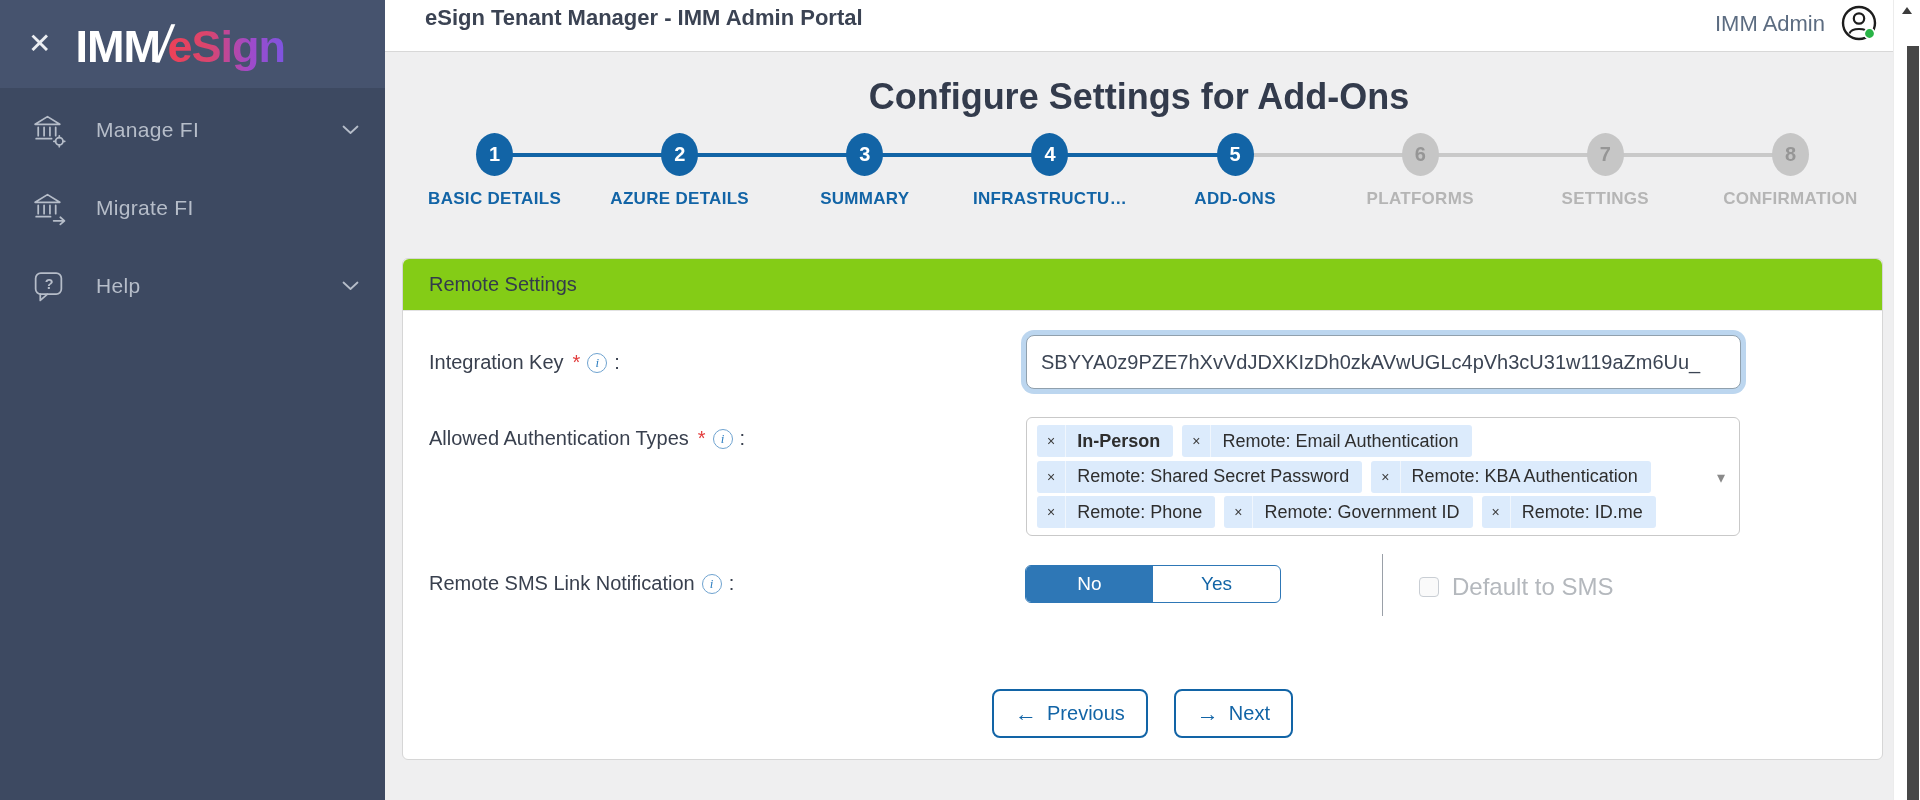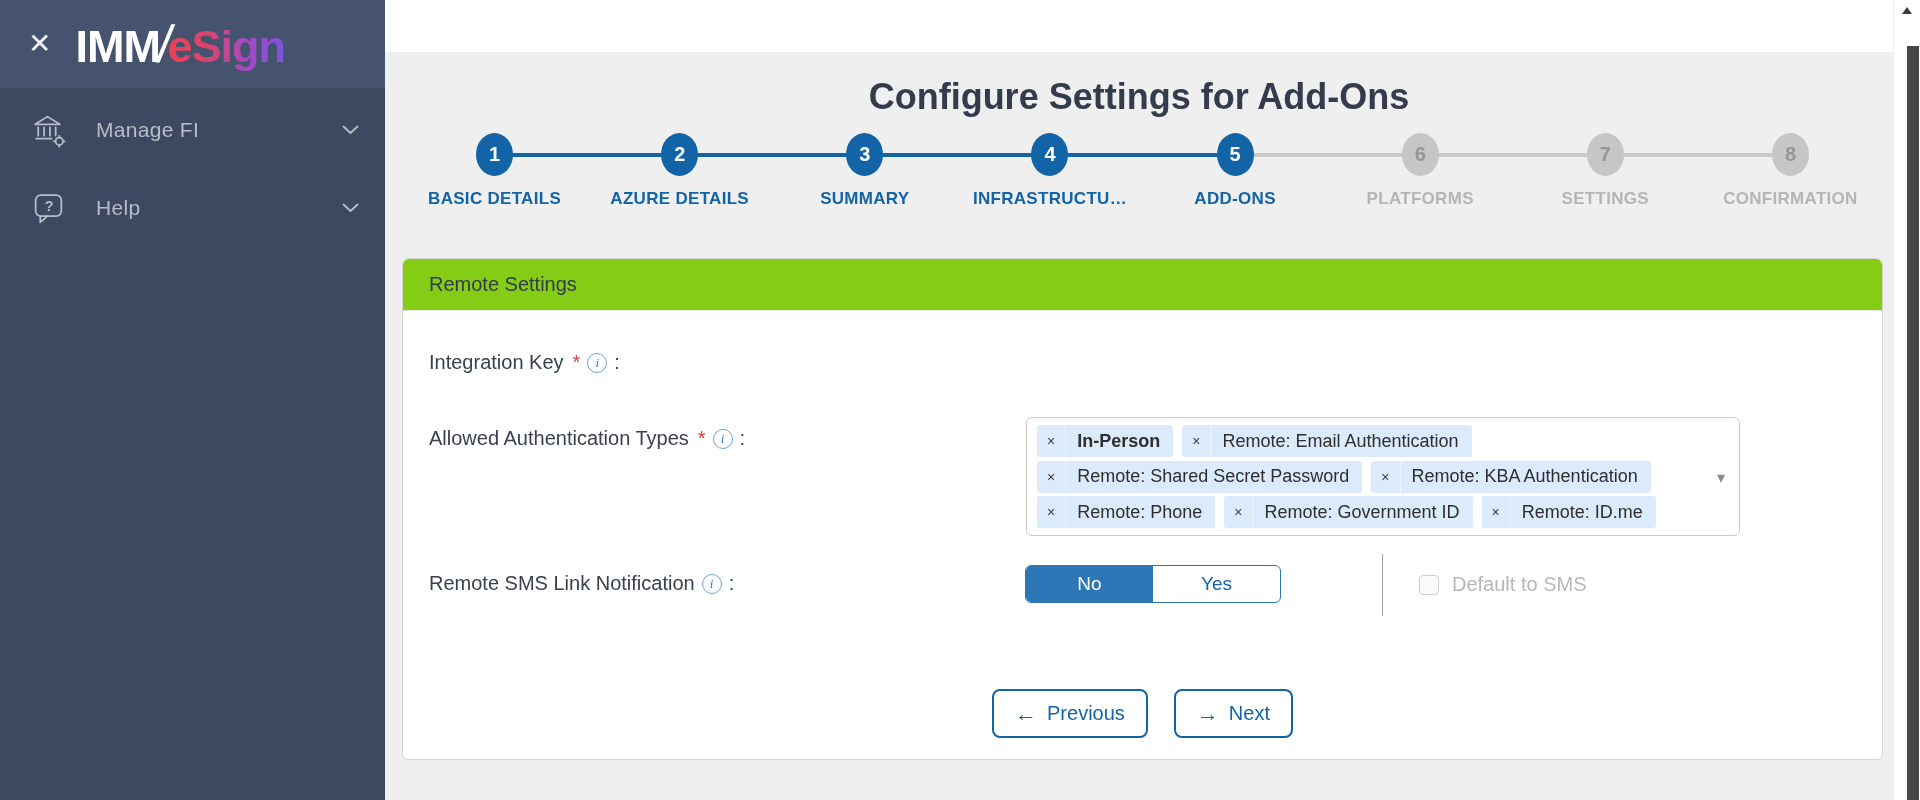--- a/index.html
+++ b/index.html
@@ -77,21 +77,21 @@
   .tag-label { padding-right:13px; white-space:nowrap; }
   .caret-down { position:absolute; right:14px; top:50%; transform:translateY(-50%); color:#8a8a8a; font-size:16px; cursor:pointer; }
 
   .toggle { position:absolute; left:622px; top:254px; width:256px; height:38px; border:1px solid #2e77b6;
             border-radius:6px; display:flex; overflow:hidden; background:#fff; }
   .toggle .opt { flex:1; display:flex; align-items:center; justify-content:center; font-size:19px; color:#1264a6; cursor:pointer; }
   .toggle .opt.selected { background:#2e77b6; color:#fff; }
 
   .vdivider { position:absolute; left:979px; top:243px; width:1px; height:62px; background:#9aa0a8; }
   .sms-default { position:absolute; left:1016px; top:262px; display:flex; align-items:center; gap:13px;
-                 color:#b4b8bd; font-size:20px; }
+                 color:#b4b8bd; font-size:24px; }
   .checkbox { width:20px; height:20px; border:1px solid #c9ced4; background:#fafafa; border-radius:4px; cursor:pointer; }
 
   .actions { position:absolute; top:378px; width:100%; display:flex; justify-content:center; gap:26px; }
   .btn { height:49px; background:#fff; border:2px solid #1264a6; border-radius:8px; color:#1264a6; font-size:20px;
          display:flex; align-items:center; gap:10px; padding:0 21px; cursor:pointer; font-family:"Liberation Sans", sans-serif; }
   .btn .arrow { font-size:22px; line-height:1; }
 
   
   .scrollbar { position:absolute; top:0; right:0; width:27px; height:800px; background:#fff; border-left:1px solid #ececec; z-index:6; }
   .sb-up { position:absolute; top:7px; left:50%; transform:translateX(-50%); width:0; height:0;
@@ -124,35 +124,60 @@
           <span class="nav-label">Manage FI</span>
           <span class="nav-chev">
             <svg width="17" height="10" viewBox="0 0 17 10" fill="none" stroke="currentColor" stroke-width="1.8" stroke-linecap="round" stroke-linejoin="round">
               <path d="M1.5 1.5 L8.5 8 L15.5 1.5"></path>
             </svg>
           </span>
         </div>
         <div class="nav-item">
           <span class="nav-icon">
             <svg width="37" height="37" viewBox="0 0 36 36" fill="none" stroke="currentColor" stroke-width="1.7" stroke-linecap="round" stroke-linejoin="round">
+              <path d="M5 12 L17 4.5 L29 12 Z"></path>
+              <path d="M8 15 V23 M13.7 15 V23 M19.4 15 V23 M25 15 V23"></path>
+              <path d="M6 26 H20"></path>
+              <path d="M23 30 H33 M29.5 26.5 L33.5 30 L29.5 33.5"></path>
+            </svg>
+          </span>
+          <span class="nav-label">Migrate FI</span>
+        </div>
+        <div class="nav-item">
+          <span class="nav-icon">
+            <svg width="37" height="37" viewBox="0 0 36 36" fill="none" stroke="currentColor" stroke-width="1.7" stroke-linecap="round" stroke-linejoin="round">
               <rect x="5.5" y="5" width="25" height="20.5" rx="5"></rect>
               <path d="M10 25.5 L10 31.5 L17 25.5"></path>
               <text x="14.3" y="20.5" stroke="none" fill="currentColor" font-size="14" font-family="Liberation Sans, sans-serif" font-weight="bold">?</text>
             </svg>
           </span>
           <span class="nav-label">Help</span>
           <span class="nav-chev">
             <svg width="17" height="10" viewBox="0 0 17 10" fill="none" stroke="currentColor" stroke-width="1.8" stroke-linecap="round" stroke-linejoin="round">
               <path d="M1.5 1.5 L8.5 8 L15.5 1.5"></path>
             </svg>
           </span>
         </div>
       </nav>
   </aside>
 
+  <header class="topbar">
+    <div class="topbar-title">eSign Tenant Manager - IMM Admin Portal</div>
+    <div class="userbox">
+      <span class="username">IMM Admin</span>
+      <span style="display:flex;">
+        <svg width="42" height="42" viewBox="0 0 42 42">
+          <circle cx="20" cy="20" r="16" fill="none" stroke="#1d1d1d" stroke-width="2.4"></circle>
+          <circle cx="20" cy="15.5" r="5.2" fill="none" stroke="#1d1d1d" stroke-width="2.2"></circle>
+          <path d="M10.5 30.5 C12.5 24.5 27.5 24.5 29.5 30.5" fill="none" stroke="#1d1d1d" stroke-width="2.2"></path>
+          <circle cx="30.5" cy="30.5" r="5.2" fill="#28b446" stroke="#ffffff" stroke-width="1.6"></circle>
+        </svg>
+      </span>
+    </div>
+  </header>
 
   <main class="content">
     <h1 class="page-title">Configure Settings for Add-Ons</h1>
 
     <div class="stepper">
         <div class="step complete first">
           <div class="dot">1</div>
           <div class="slabel">BASIC DETAILS</div>
         </div>
         <div class="step complete">
@@ -188,20 +213,21 @@
     <section class="card">
       <div class="card-header">Remote Settings</div>
       <div class="card-body">
 
         <div class="f-label" id="lbl-key">
           <span>Integration Key</span>
             <span class="req">*</span>
             <span class="info-icon">i</span>
             <span>:</span>
         </div>
+        <input class="key-input" type="text" value="SBYYA0z9PZE7hXvVdJDXKIzDh0zkAVwUGLc4pVh3cU31w119aZm6Uu_" style="">
 
         <div class="f-label" id="lbl-auth">
           <span>Allowed Authentication Types</span>
             <span class="req">*</span>
             <span class="info-icon">i</span>
             <span>:</span>
         </div>
         <div class="tags-box">
           <div class="tag-row">
               <span class="tag bold">

